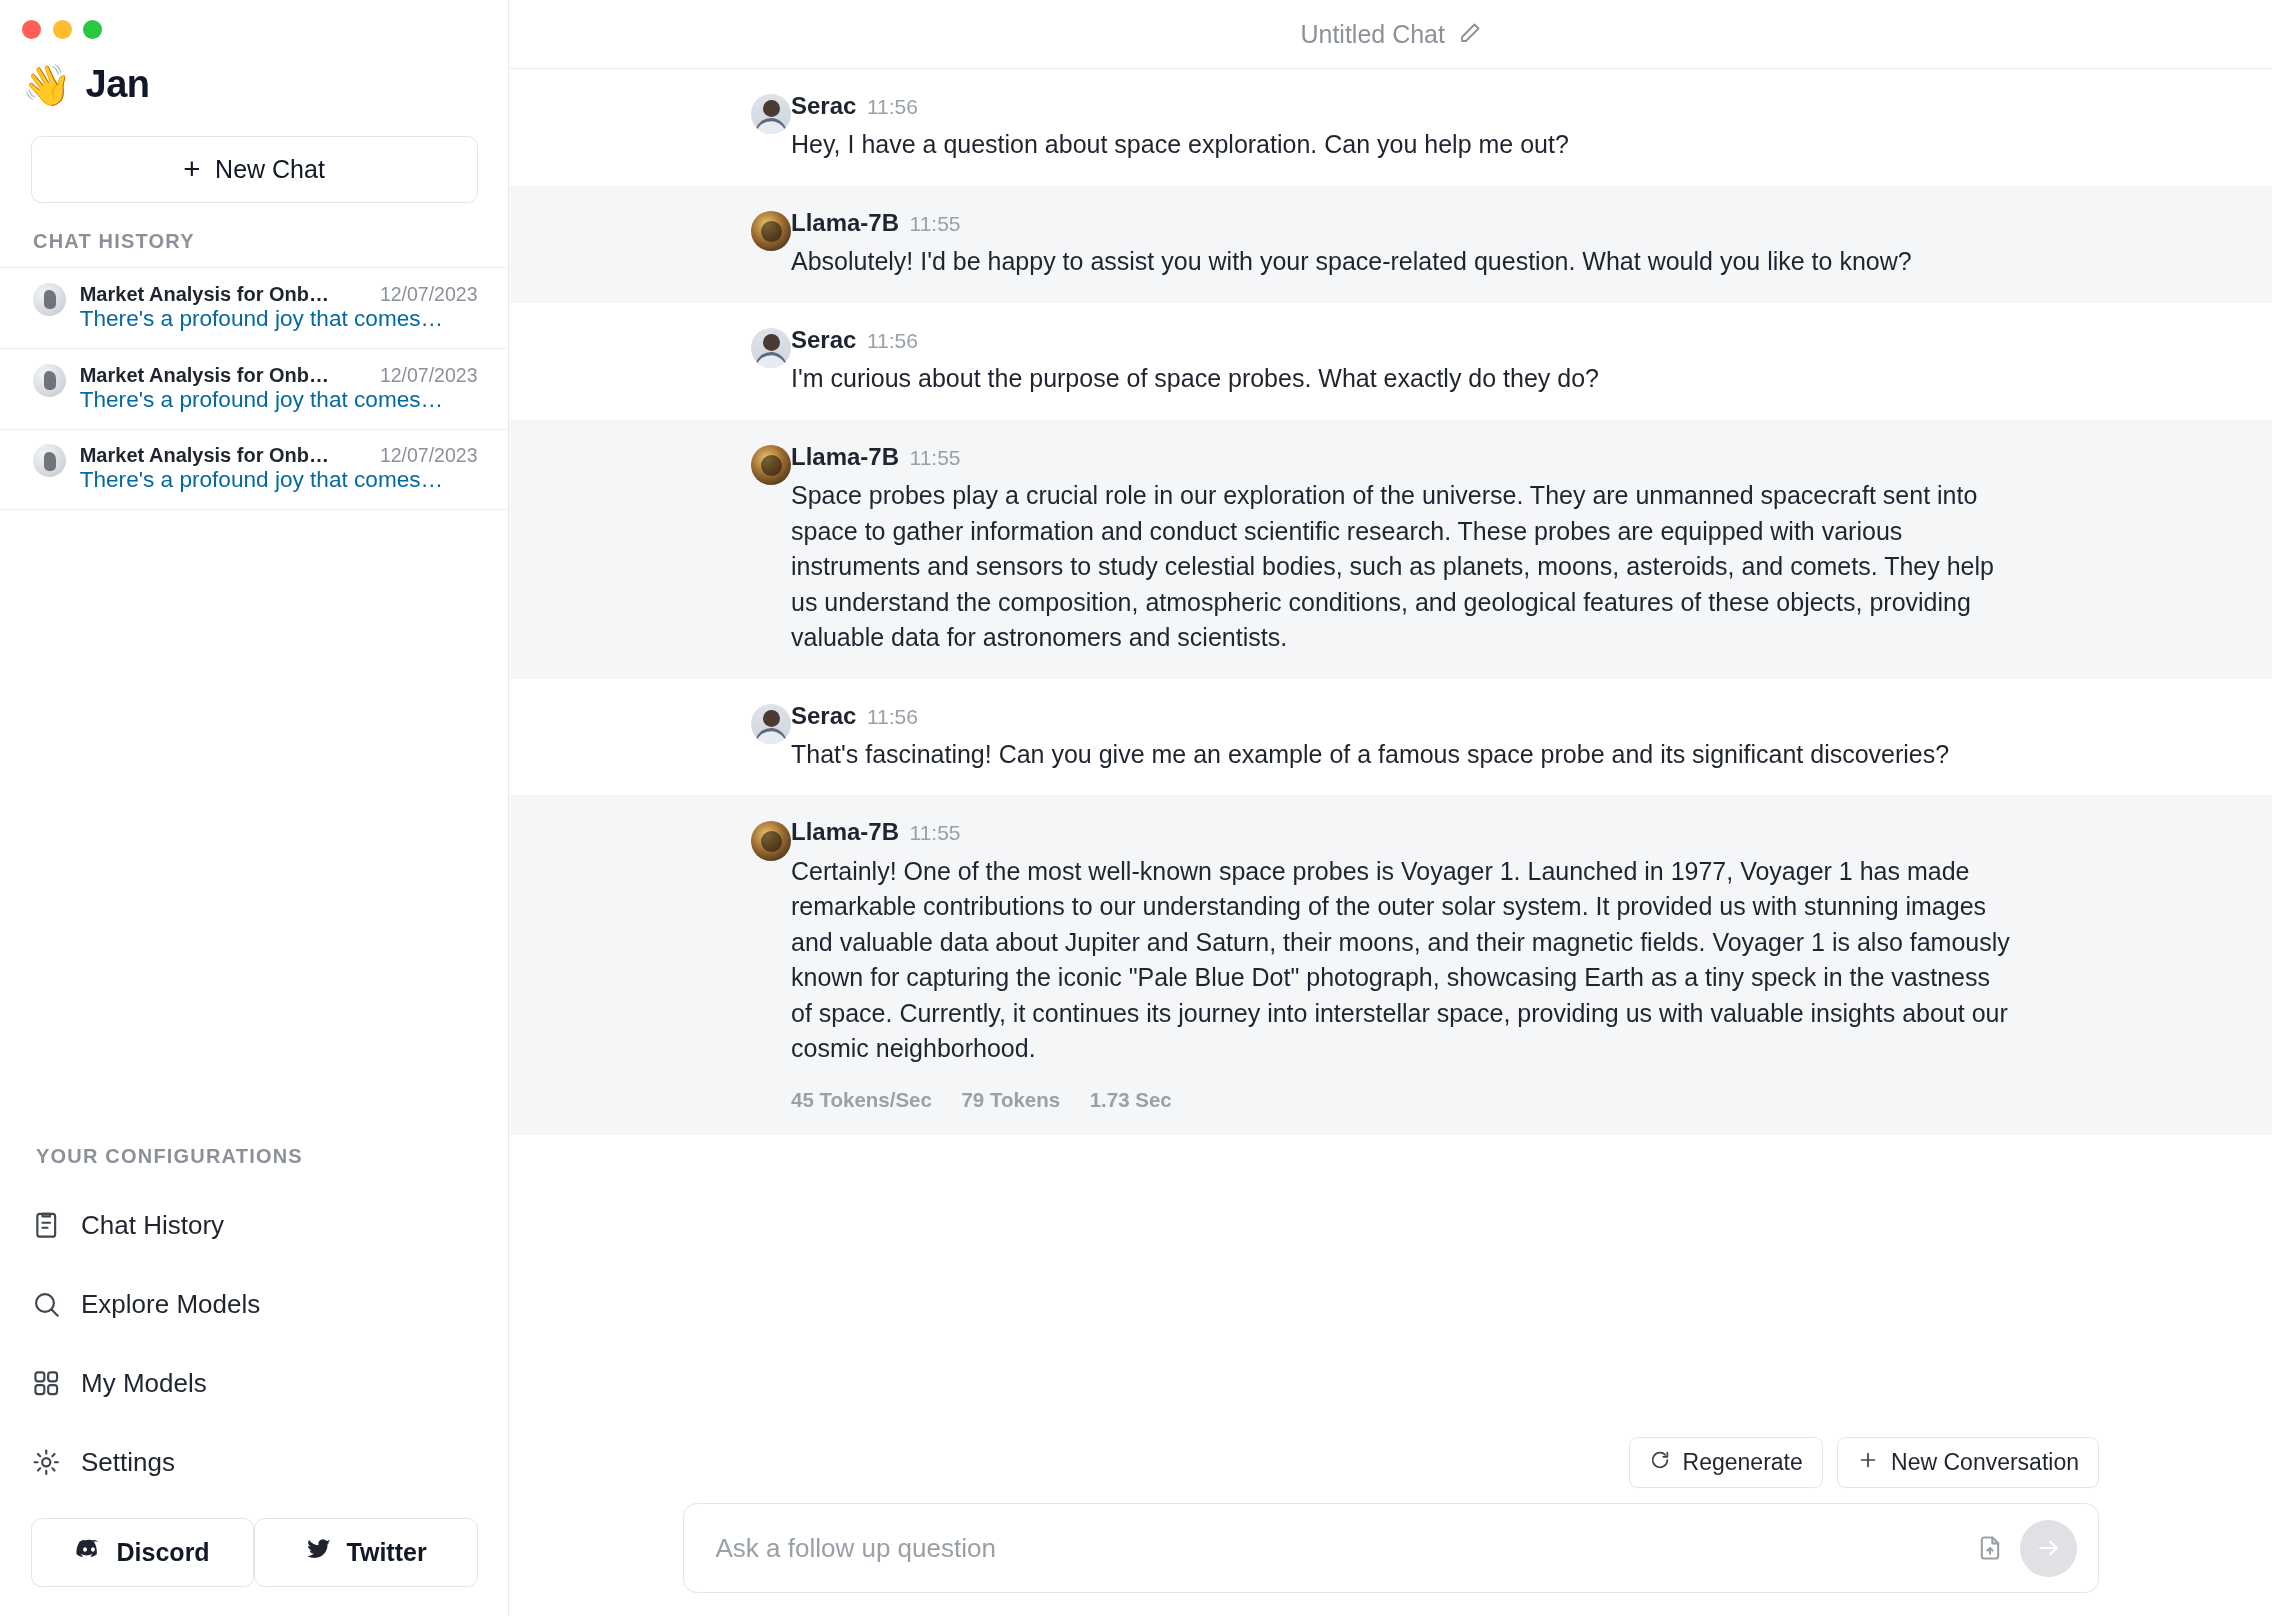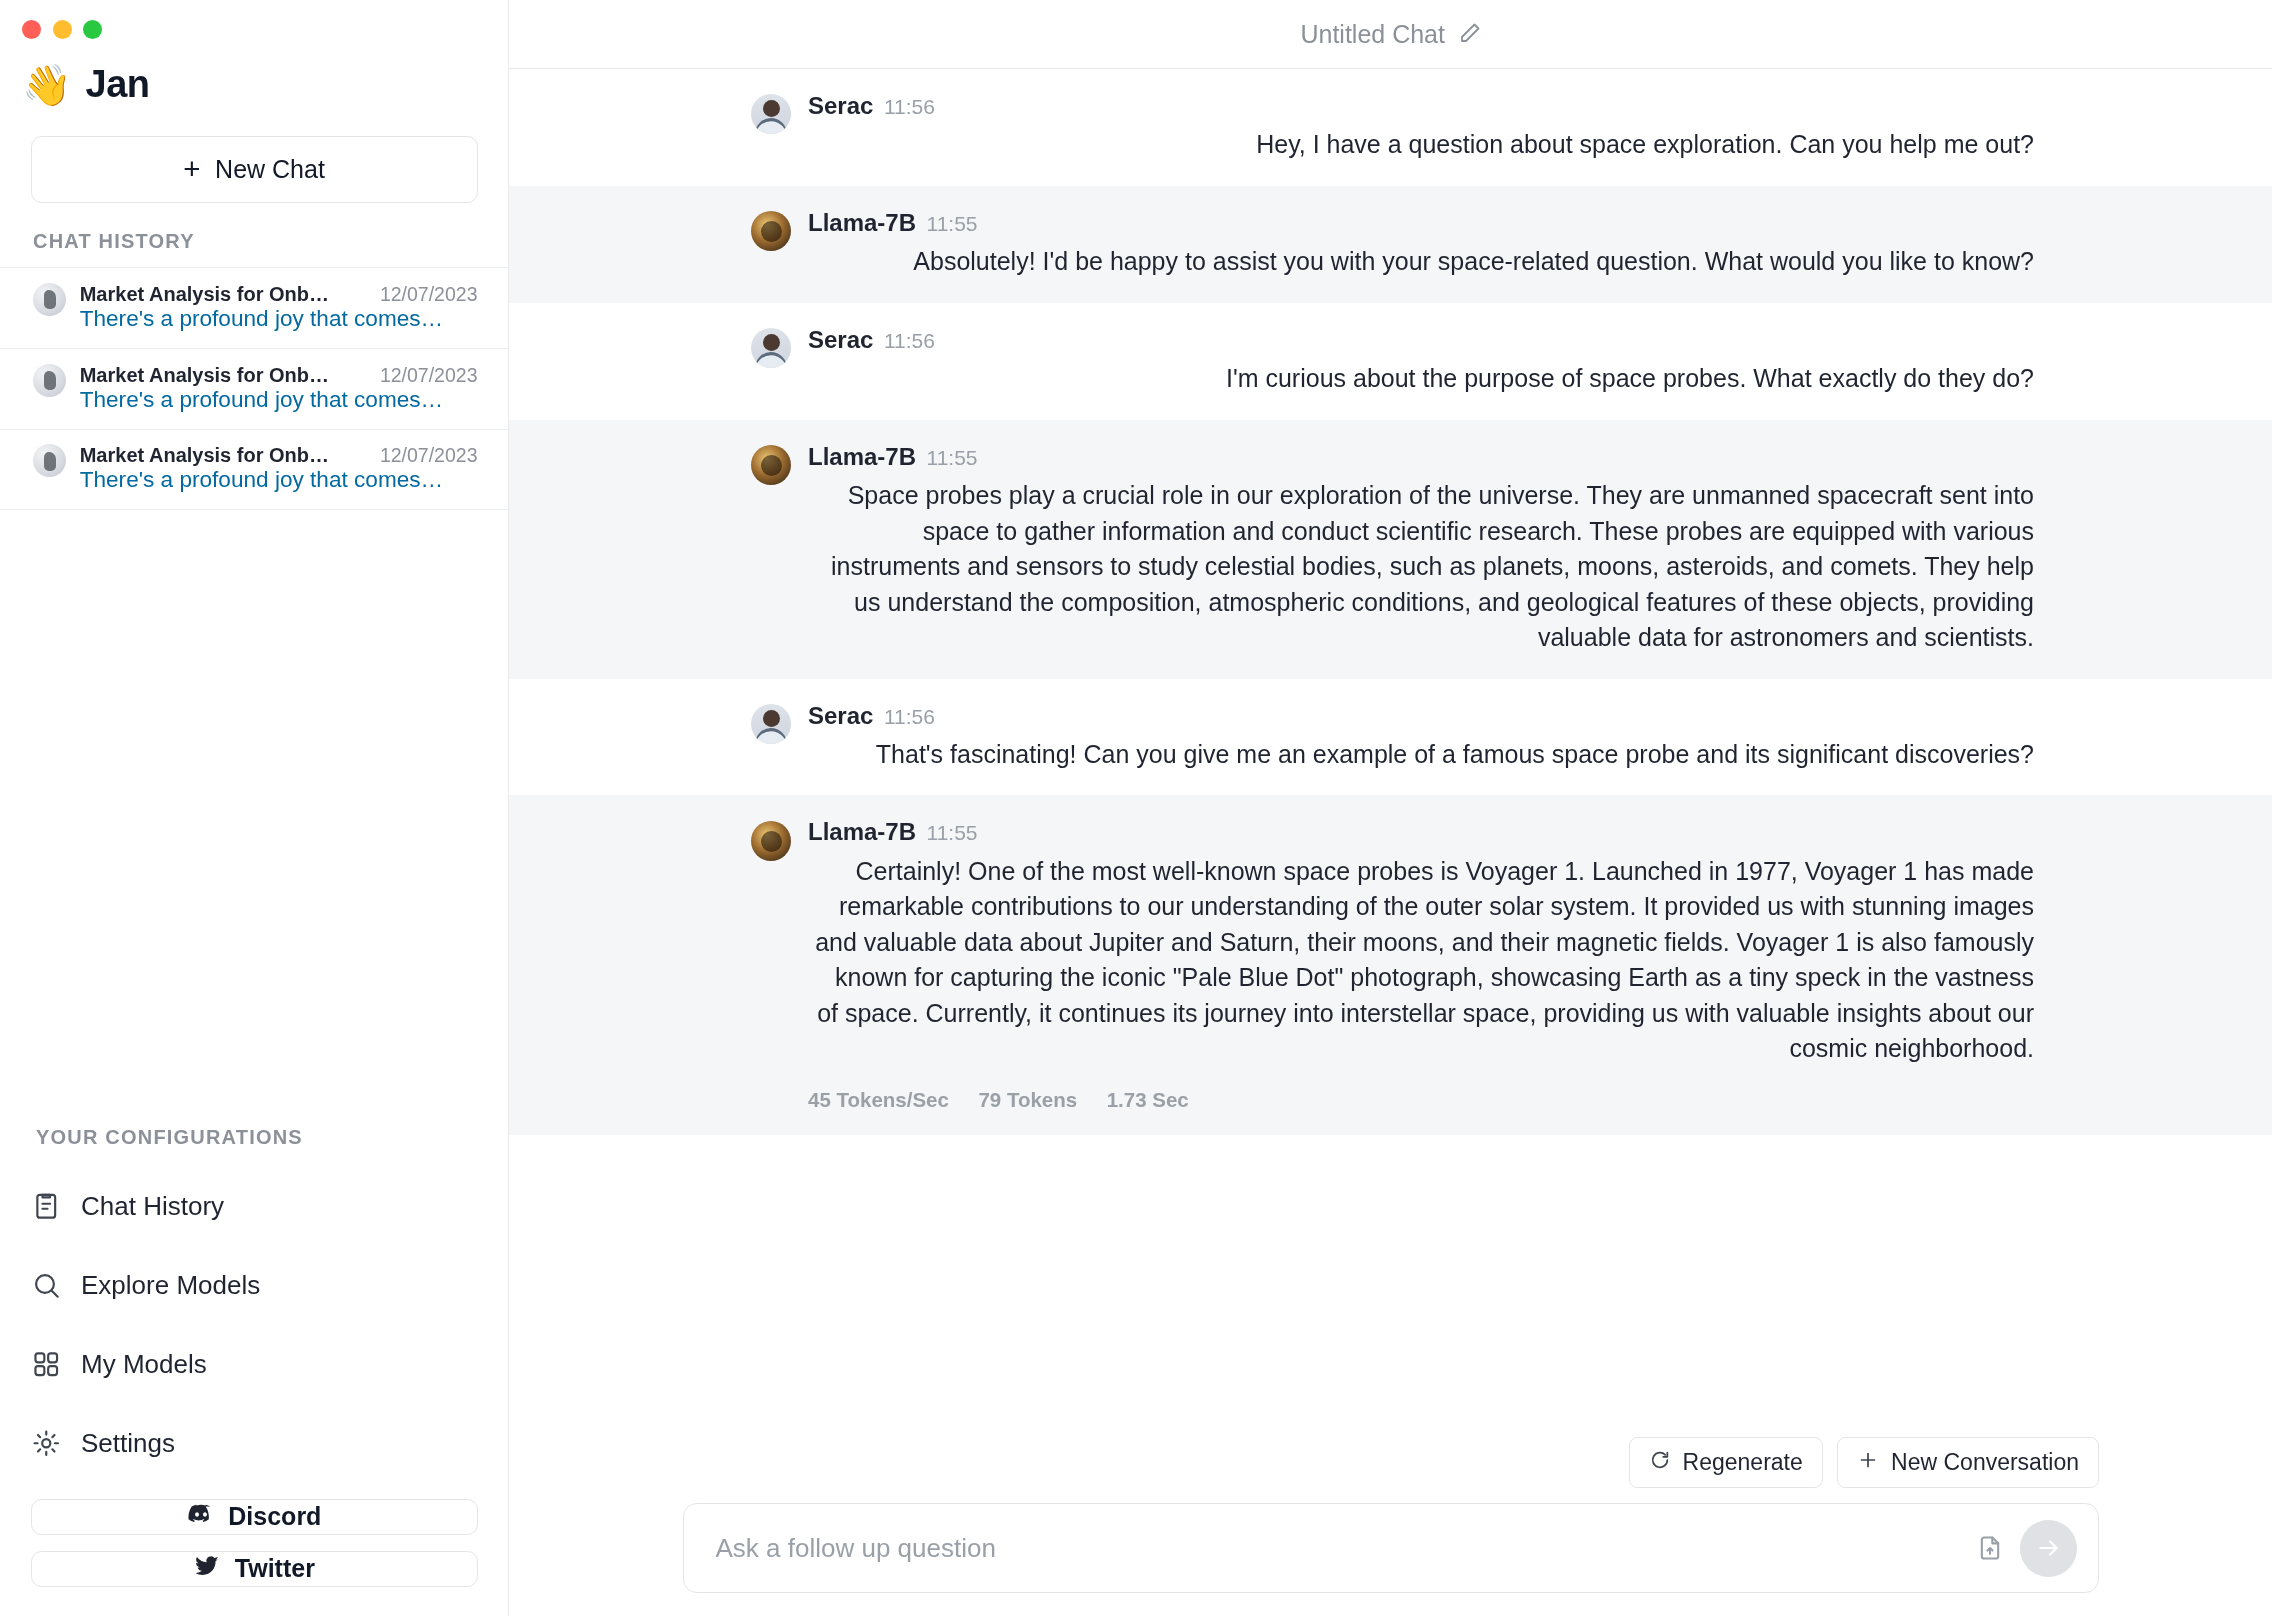--- a/index.html
+++ b/index.html
@@ -142,23 +142,22 @@
     gap: 20px;
     height: 79px;
     font-size: 26px;
     color: #1f2430;
     cursor: pointer;
   }
   .config-item svg { display: block; }
 
   .social-row {
     display: flex;
-    gap: 16px;
+    gap: 0;
     padding: 16px 30.5px 29.5px 30.5px;
-    flex-direction: column;
   }
   .social-btn {
     flex: 1 1 0;
     height: 69px;
     border: 1.6px solid #e3e4e7;
     border-radius: 10.5px;
     display: flex;
     align-items: center;
     justify-content: center;
     gap: 13.7px;
@@ -190,24 +189,22 @@
   .topbar .title { font-size: 25px; color: #8b9099; }
   .pencil { color: #8b9099; }
 
   .thread {
     flex: 1 1 auto;
     overflow: hidden;
     position: relative;
   }
   .msg {
     display: flex;
-    gap: 17px;
     padding: 23px 174px 23px 242px;
     background: #ffffff;
-    text-align: right;
   }
   .msg.assistant { background: #f5f6f7; }
   .avatar {
     width: 40px; height: 40px; border-radius: 50%;
     flex: 0 0 40px;
     overflow: hidden;
     position: relative;
     margin-top: 2.1px;
   }
   .avatar.user {

